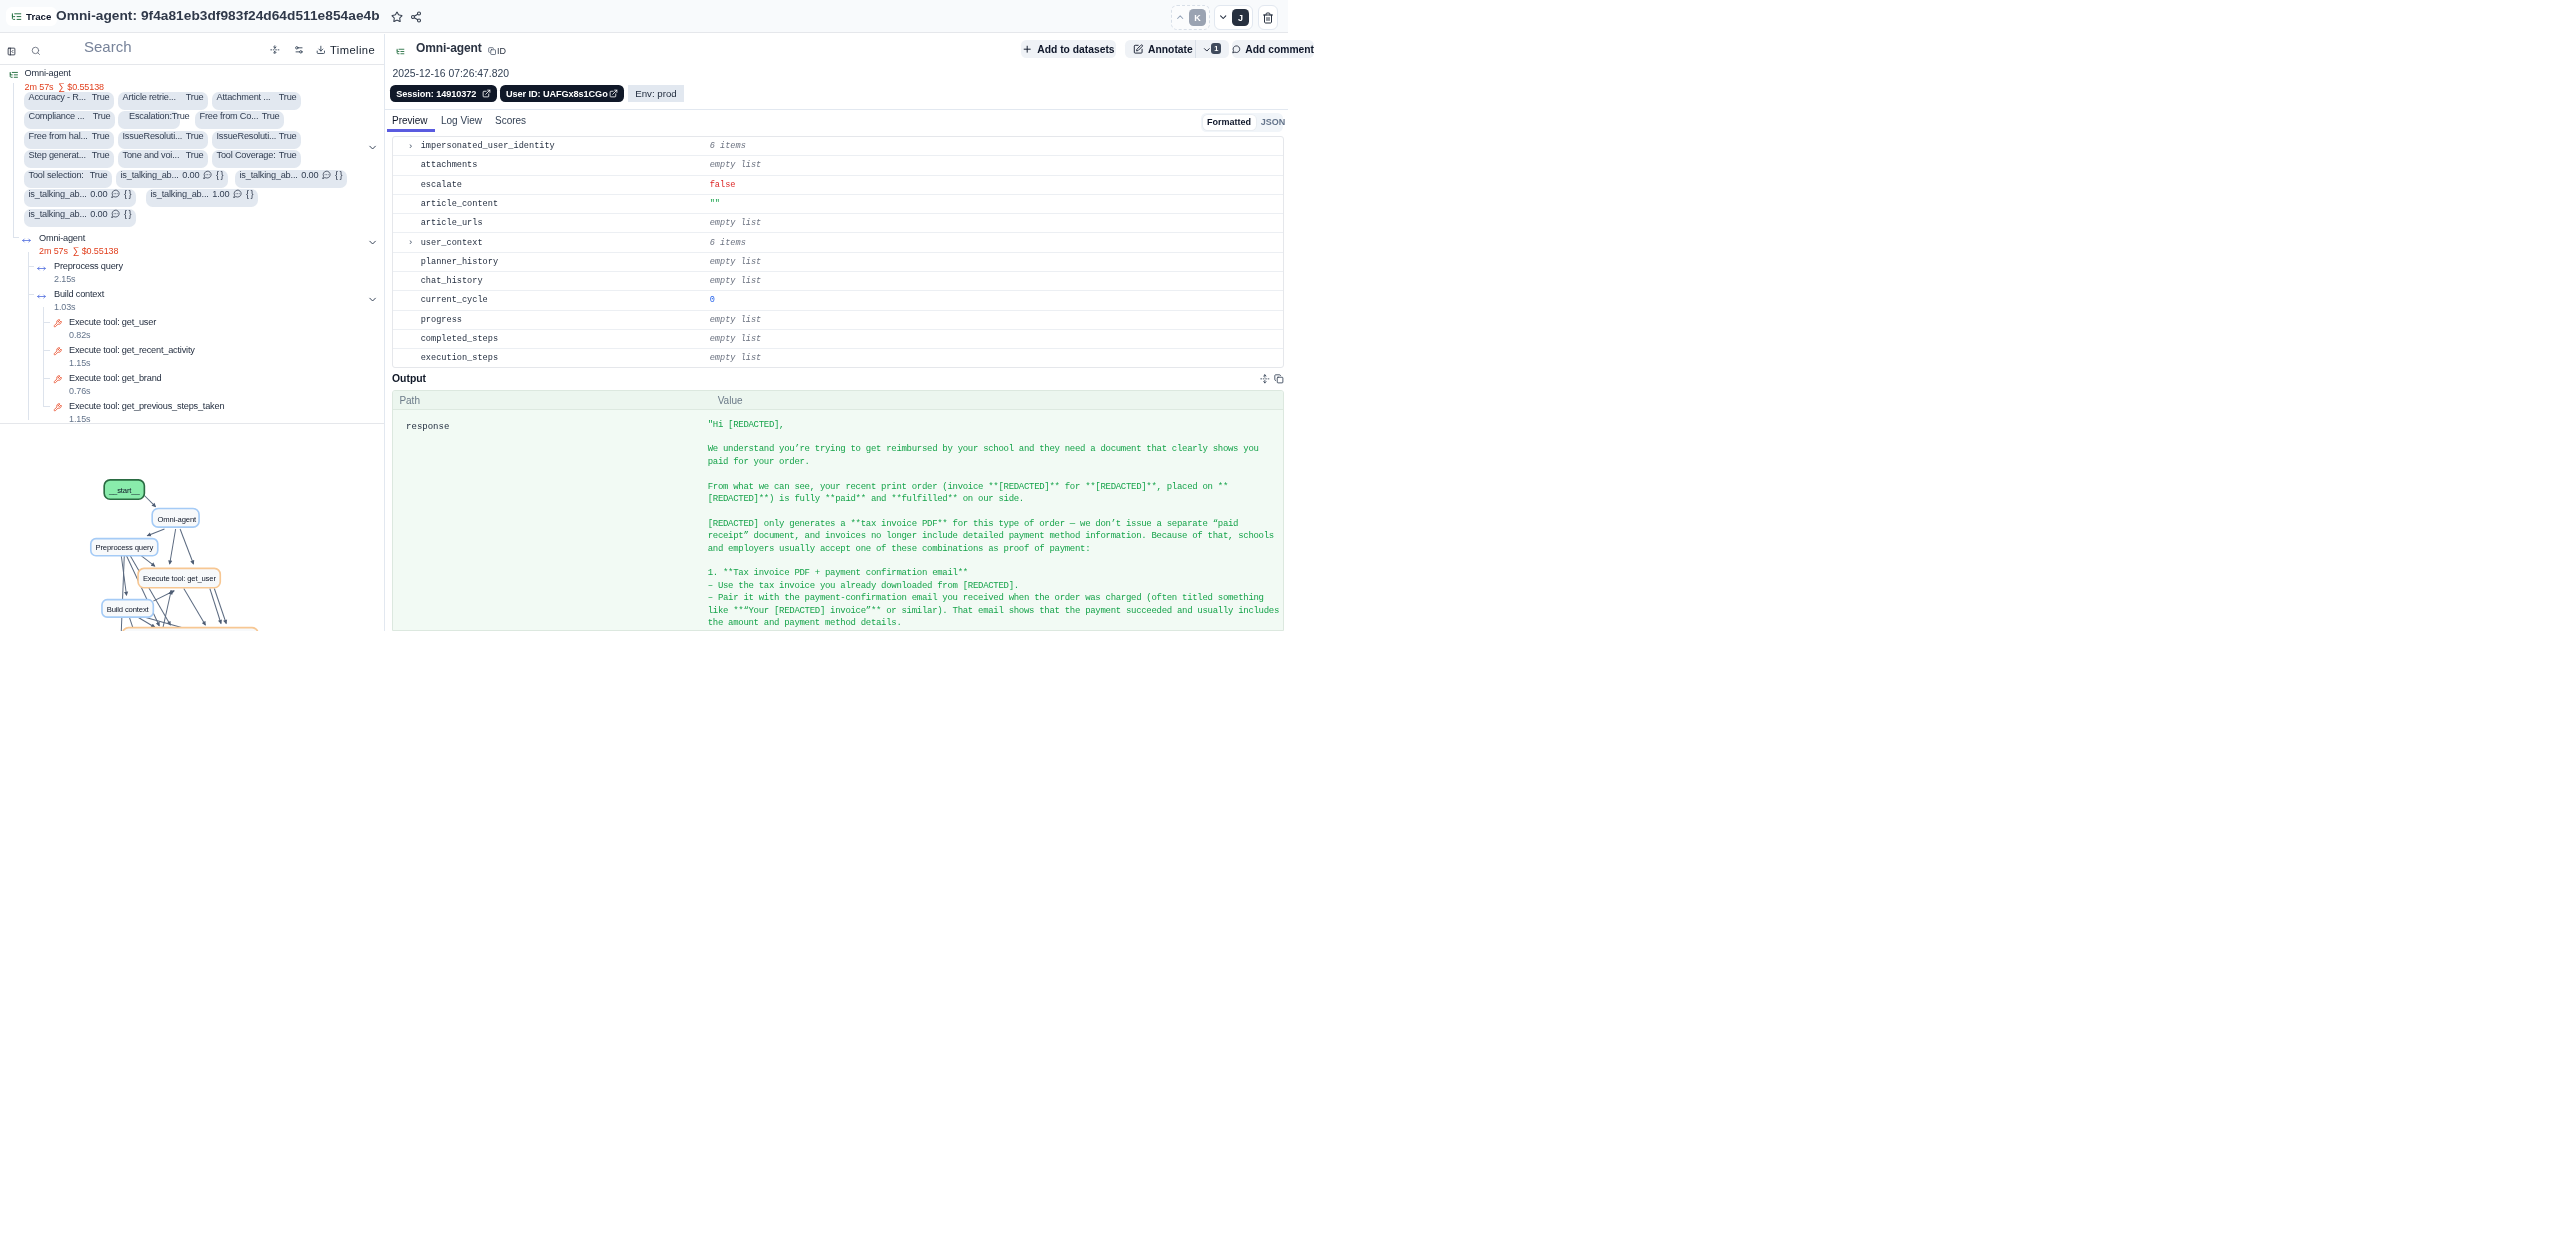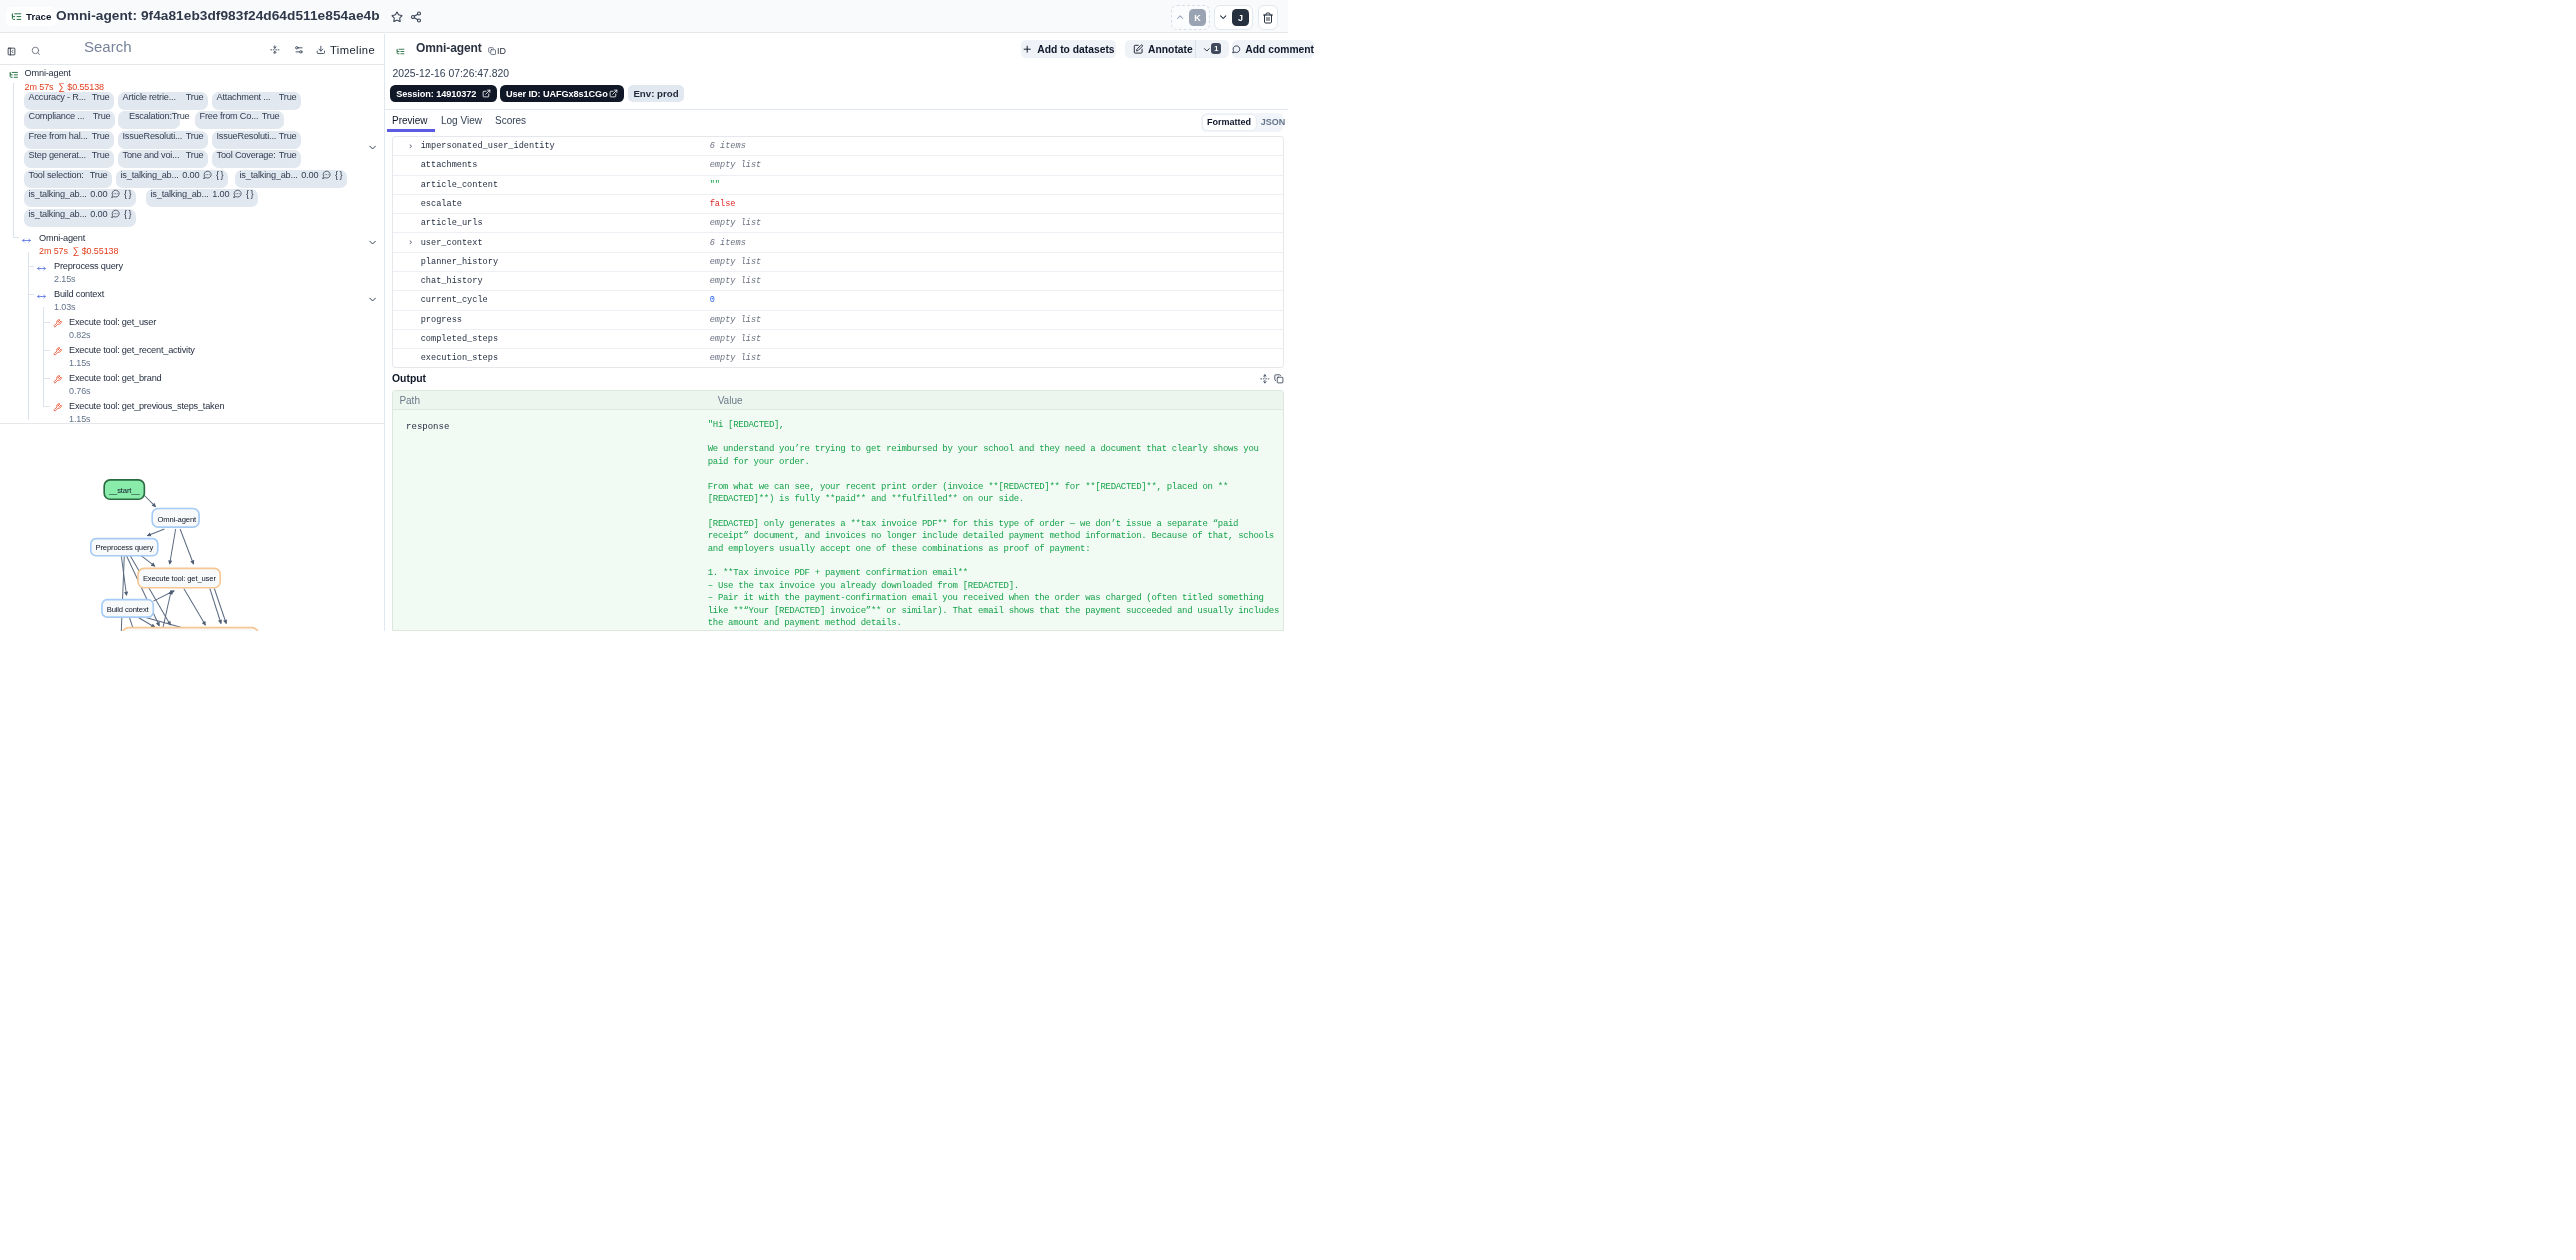--- a/index.html
+++ b/index.html
@@ -42,22 +42,22 @@
 
 #graph { position:absolute; left:0; top:390px; width:384px; height:207px; background:#fff; }
 
 
 #right { position:absolute; left:385px; top:34px; width:903px; height:597px; background:#fff; }
 .rp { position:absolute; }
 #rtitle { font-size:12px; font-weight:700; color:#2b3342; letter-spacing:-0.1px; }
 #rdate { font-size:10.4px; color:#334155; }
 .navybadge { position:absolute; height:17px; background:#101828; border-radius:5.2px; color:#fff;
   font-size:9.2px; font-weight:700; letter-spacing:-0.1px; display:flex; align-items:center; justify-content:space-between; padding:0 6px; white-space:nowrap; }
-.graybadge { position:absolute; height:17px; background:#e2e8f0; border-radius:5px; color:#1e293b;
-  font-size:9.7px; font-weight:700; display:flex; align-items:center; justify-content:center; }
+.graybadge { position:absolute; height:17px; background:#e2e8f0; border-radius:0; color:#1e293b;
+  font-size:9.7px; font-weight:400; display:flex; align-items:center; justify-content:center; }
 .actbtn { position:absolute; top:6.3px; height:18px; background:#eff2f6; border-radius:5.2px;
   display:flex; align-items:center; justify-content:center; gap:4.5px; font-size:10.3px; font-weight:600; color:#0f172a; white-space:nowrap;margin-left:39px; }
 .tab { position:absolute; font-size:10px; }
 #tabline { position:absolute; left:1.5px; top:95px; width:48px; height:3px; background:#5a5be0; }
 #toggle { position:absolute; left:816px; top:79px; width:82px; height:18.6px; background:#f1f5f9;
   border-radius:5.2px; display:flex; align-items:center; padding:1.5px; }
 #toggle .on { height:15.6px; background:#fff; border-radius:4.5px; padding:0 4.5px; font-size:9px;
   font-weight:600; color:#0f172a; display:flex; align-items:center; box-shadow:0 0 0 0.7px #e7ebf0; }
 #toggle .off { padding:0 5.2px; font-size:9px; font-weight:600; color:#64748b; }
 
@@ -458,26 +458,26 @@
     <div class="prow">
         <span class="cv">›</span>
         <span class="k">impersonated_user_identity</span>
         <span class="v vm">6 items</span>
       </div>
     <div class="prow">
         <span class="k">attachments</span>
         <span class="v vm">empty list</span>
       </div>
     <div class="prow">
+        <span class="k">escalate</span>
+        <span class="v" style="color:#dc2626;">false</span>
+      </div>
+    <div class="prow">
         <span class="k">article_content</span>
         <span class="v" style="color:#16a34a;">""</span>
-      </div>
-    <div class="prow">
-        <span class="k">escalate</span>
-        <span class="v" style="color:#dc2626;">false</span>
       </div>
     <div class="prow">
         <span class="k">article_urls</span>
         <span class="v vm">empty list</span>
       </div>
     <div class="prow">
         <span class="cv">›</span>
         <span class="k">user_context</span>
         <span class="v vm">6 items</span>
       </div>

